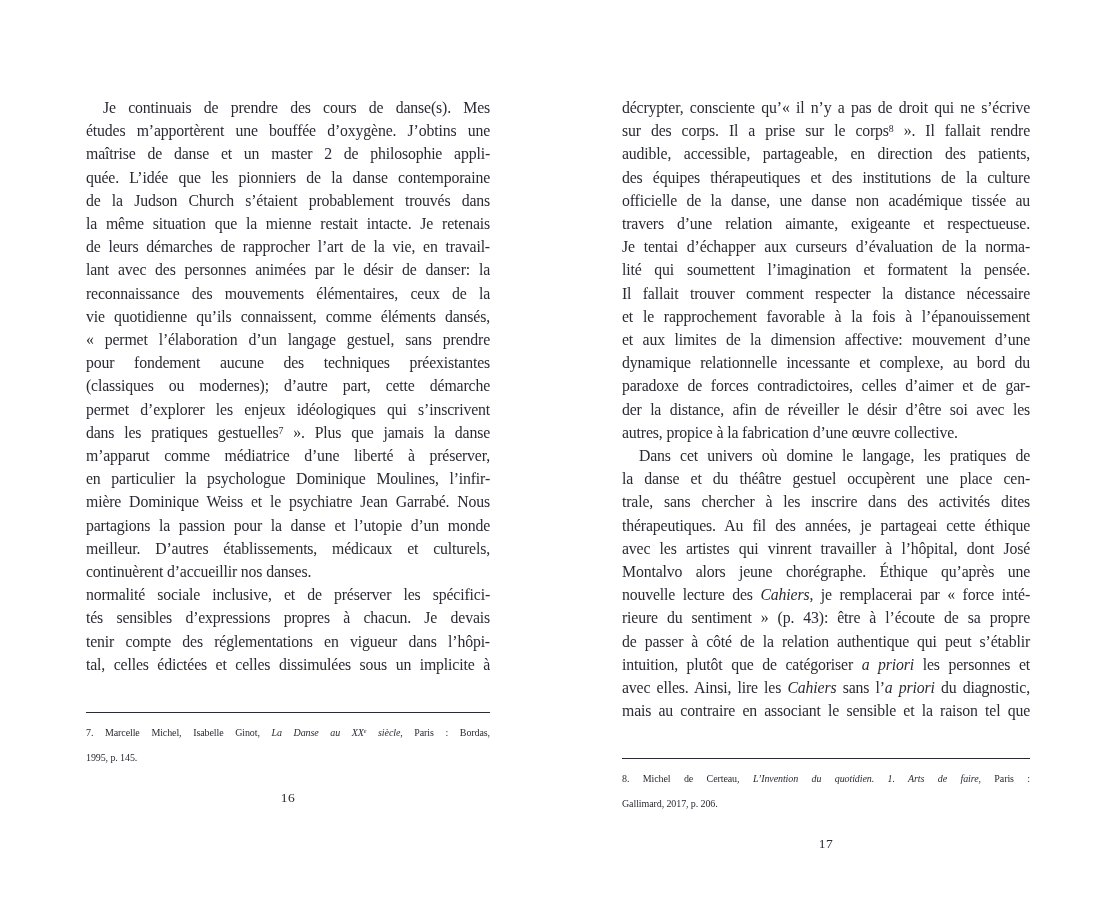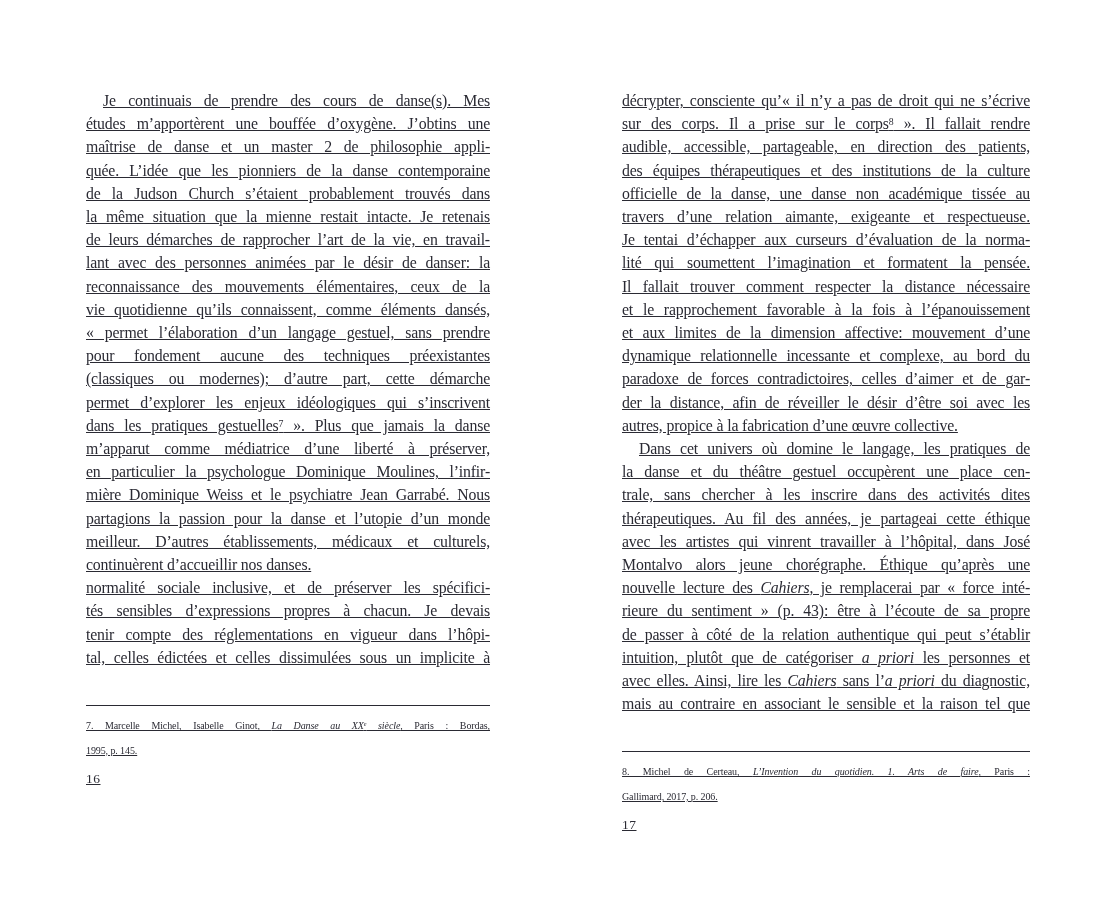--- a/index.html
+++ b/index.html
@@ -6,21 +6,21 @@
   body {
     width: 1118px;
     height: 904px;
     background: #ffffff;
     position: relative;
     font-family: "Liberation Serif", "DejaVu Serif", serif;
     color: #2a2a33;
     overflow: hidden;
   }
   .spread { position: absolute; inset: 0; }
-  .page { position: absolute; top: 89px; text-decoration: underline; }
+  .page { position: absolute; top: 96px; }
   .page.left  { left: 86px;  width: 404px; }
   .page.right { left: 622px; width: 408px; }
   .body-text {
     font-size: 15.8px;
     line-height: 23.2px;
     letter-spacing: -0.15px;
   }
   .ln { text-align: justify; text-align-last: justify; }
   .ln.end { text-align-last: left; }
   .ind { text-indent: 17px; }
@@ -37,21 +37,22 @@
   }
   .footnote {
     margin-top: 7px;
     font-size: 10px;
     line-height: 24.5px;
     letter-spacing: -0.1px;
   }
   .fln { text-align: justify; text-align-last: justify; }
   .fln.end { text-align-last: left; }
   .page-number {
-    margin-top: 8px;
+    margin-top: 20px;
+    text-align: center;
     font-size: 13.5px;
     letter-spacing: 0.5px;
   }
   i { font-style: italic; }
 </style>
 </head>
 <body>
 
 <div class="spread">
 
@@ -105,21 +106,21 @@
         <div class="ln">et le rapprochement favorable à la fois à l’épanouissement</div>
         <div class="ln">et aux limites de la dimension affective: mouvement d’une</div>
         <div class="ln">dynamique relationnelle incessante et complexe, au bord du</div>
         <div class="ln">paradoxe de forces contradictoires, celles d’aimer et de gar-</div>
         <div class="ln">der la distance, afin de réveiller le désir d’être soi avec les</div>
         <div class="ln end">autres, propice à la fabrication d’une œuvre collective.</div>
         <div class="ln ind">Dans cet univers où domine le langage, les pratiques de</div>
         <div class="ln">la danse et du théâtre gestuel occupèrent une place cen-</div>
         <div class="ln">trale, sans chercher à les inscrire dans des activités dites</div>
         <div class="ln">thérapeutiques. Au fil des années, je partageai cette éthique</div>
-        <div class="ln">avec les artistes qui vinrent travailler à l’hôpital, dans José</div>
+        <div class="ln">avec les artistes qui vinrent travailler à l’hôpital, dont José</div>
         <div class="ln">Montalvo alors jeune chorégraphe. Éthique qu’après une</div>
         <div class="ln">nouvelle lecture des <i>Cahiers</i>, je remplacerai par « force inté-</div>
         <div class="ln">rieure du sentiment » (p. 43): être à l’écoute de sa propre</div>
         <div class="ln">de passer à côté de la relation authentique qui peut s’établir</div>
         <div class="ln">intuition, plutôt que de catégoriser <i>a priori</i> les personnes et</div>
         <div class="ln">avec elles. Ainsi, lire les <i>Cahiers</i> sans l’<i>a priori</i> du diagnostic,</div>
         <div class="ln">mais au contraire en associant le sensible et la raison tel que</div>
       </div>
     <hr class="footnote-rule">
     <div class="footnote">

